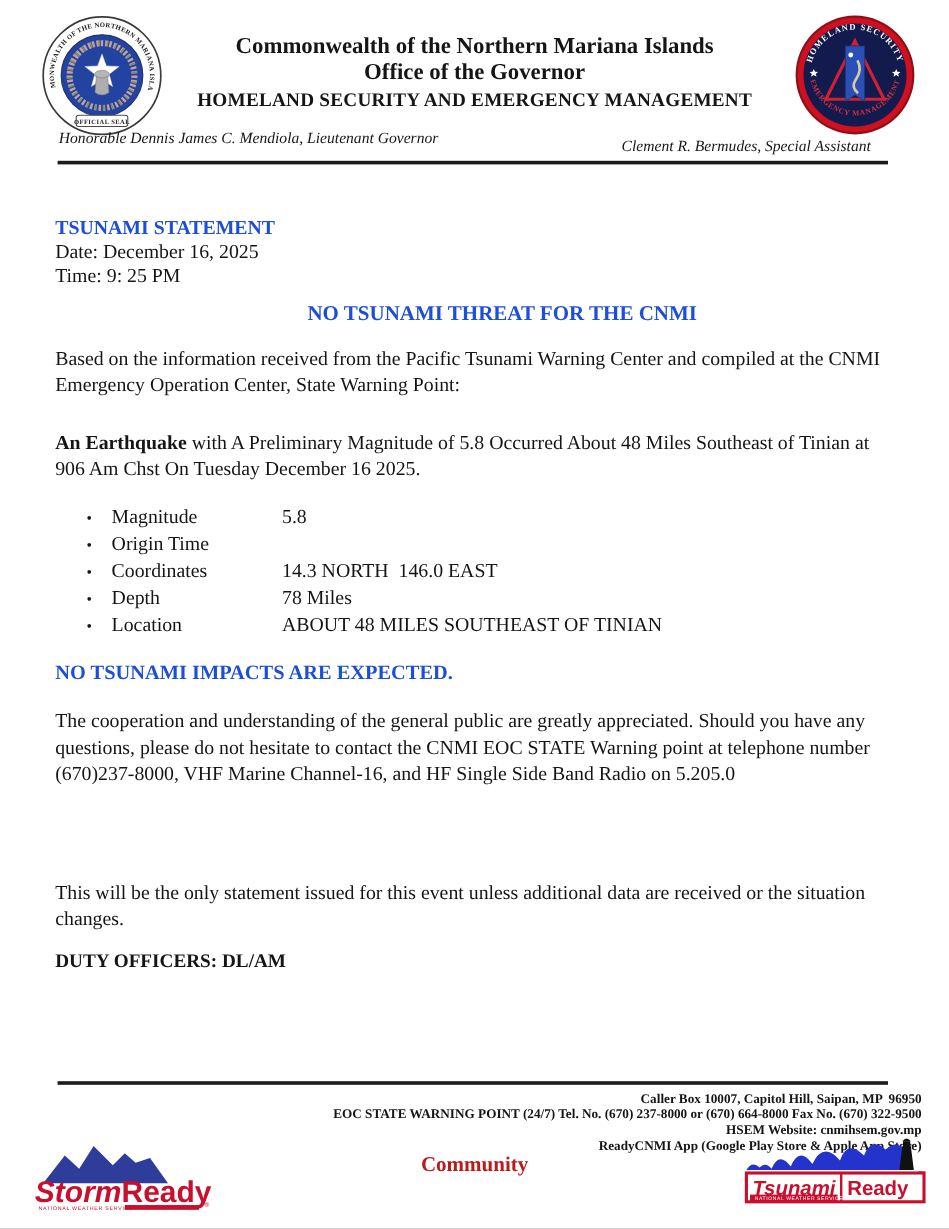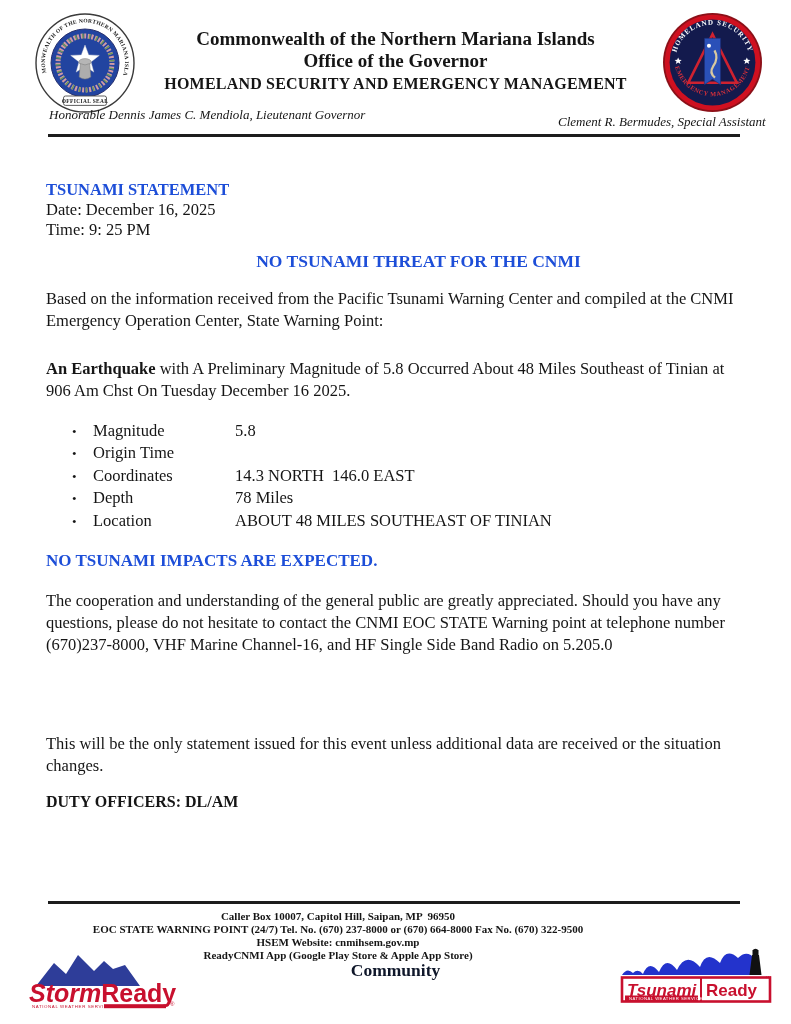--- a/index.html
+++ b/index.html
@@ -13,21 +13,21 @@
   
   .header-title { position:absolute; left:140px; width:511px; top:28px; text-align:center; }
   .ht1 { font-size:19px; font-weight:bold; line-height:21px; }
   .ht2 { font-size:19px; font-weight:bold; line-height:21px; margin-top:1px; }
   .ht3 { font-size:16px; font-weight:bold; line-height:18px; margin-top:4px; letter-spacing:0.2px; }
 
   .seal-left  { position:absolute; left:35px;  top:13px; width:100px; height:100px; }
   .seal-right { position:absolute; left:662px; top:12px; width:101px; height:101px; }
 
   .credits-left { position:absolute; left:49px; top:107px; font-style:italic; font-size:13px; line-height:16px; }
-  .credit-right { position:absolute; left:518px; top:114px; font-style:italic; font-size:13px;margin-left:40px; }
+  .credit-right { position:absolute; left:518px; top:114px; font-style:italic; font-size:13px; }
 
   .rule-top    { position:absolute; left:48px; top:134px; width:692px; height:3px; background:#1c1c1c; }
   .rule-bottom { position:absolute; left:48px; top:901px; width:692px; height:2.5px; background:#1c1c1c; }
 
   
   .red  { color:#1d4ed8; }
   .statement-head { position:absolute; left:46px; top:180px; font-size:16.5px; font-weight:bold; }
   .date-line { position:absolute; left:46px; top:200px; font-size:16.5px; }
   .time-line { position:absolute; left:46px; top:220px; font-size:16.5px; }
   .headline  { position:absolute; left:0; width:791px; top:251px; text-align:center;
@@ -41,24 +41,24 @@
   .duty     { position:absolute; left:46px; top:793px; font-size:16px; font-weight:bold; }
 
   .details { position:absolute; left:46px; top:421px; width:700px; }
   .det-row { display:flex; align-items:baseline; height:22.4px; font-size:16.5px; }
   .det-dot { width:21px; margin-left:26px; font-size:13px; }
   .det-dot::before { content:"•"; }
   .det-label { width:142px; }
   .det-value { flex:1; }
 
   
-  .f-line { position:absolute; left:0; width:676px; text-align:center; font-weight:bold; font-size:11px; }
+  .f-line { position:absolute; left:0; width:768px; text-align:right; font-weight:bold; font-size:11px; }
   .f1 { top:910px; } .f2 { top:923px; } .f3 { top:936px; } .f4 { top:949px; }
   .community { position:absolute; left:0; width:791px; top:960px; text-align:center;
-               font-weight:bold; font-size:17.5px; color:#0f172a; }
+               font-weight:bold; font-size:17.5px; color:#b91c1c; }
   .storm-logo   { position:absolute; left:28px;  top:946px; }
   .tsunami-logo { position:absolute; left:620px; top:946px; }
 
   .seal-text { font-family:"Liberation Serif", serif; font-weight:bold; }
   .logo-sans { font-family:"Liberation Sans", sans-serif; }
 </style>
 </head>
 <body>
 
 <div class="page">

